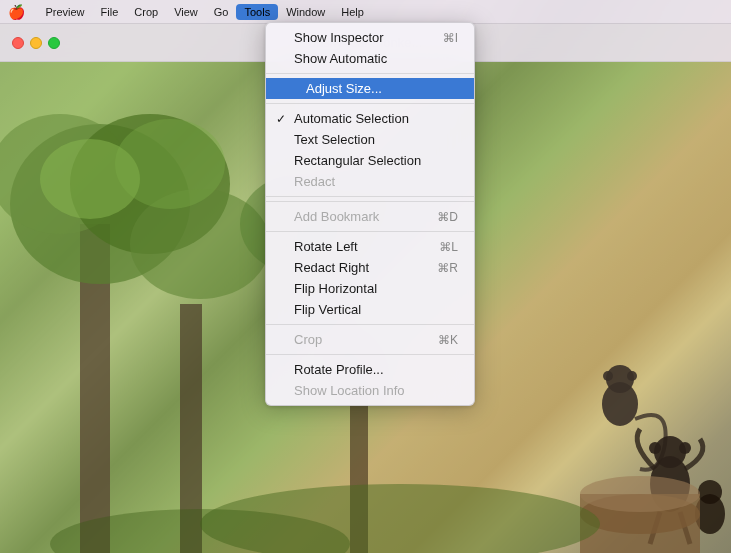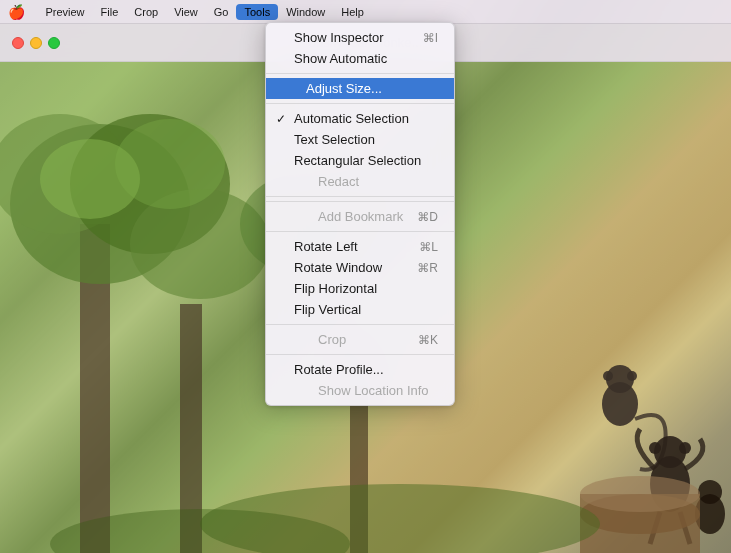--- a/index.html
+++ b/index.html
@@ -109,21 +109,21 @@
       flex: 1;
       text-align: center;
       margin-left: -60px;
     }
 
     
     .dropdown-menu {
       position: absolute;
       top: 22px;
       left: 265px;
-      width: 190px;
+      width: 210px;
       background: rgba(245, 242, 248, 0.97);
       backdrop-filter: blur(20px);
       border-radius: 6px;
       box-shadow: 0 4px 24px rgba(0,0,0,0.25), 0 1px 4px rgba(0,0,0,0.15);
       z-index: 200;
       padding: 4px 0;
       border: 0.5px solid rgba(0,0,0,0.15);
     }
 
     .menu-item {
@@ -140,21 +140,20 @@
 
     .menu-item.highlighted {
       background: #3a79d4;
       color: white;
       padding-left: 40px;
     }
 
     .menu-item.disabled {
       color: #aaa;
       cursor: default;
-      margin-left: 24px;
     }
 
     .menu-item .shortcut {
       font-size: 12px;
       color: #888;
       margin-left: auto;
     }
 
     .menu-item .check {
       position: absolute;
@@ -305,21 +304,21 @@
   </div>
 
   <div class="menu-separator"></div>
 
   <div class="menu-item">
     <span>Rotate Left</span>
     <span class="shortcut">⌘L</span>
   </div>
 
   <div class="menu-item">
-    <span>Rotate Window</span>
+    <span>Redact Right</span>
     <span class="shortcut">⌘R</span>
   </div>
 
   <div class="menu-item">
     <span>Flip Horizontal</span>
   </div>
 
   <div class="menu-item">
     <span>Flip Vertical</span>
   </div>

